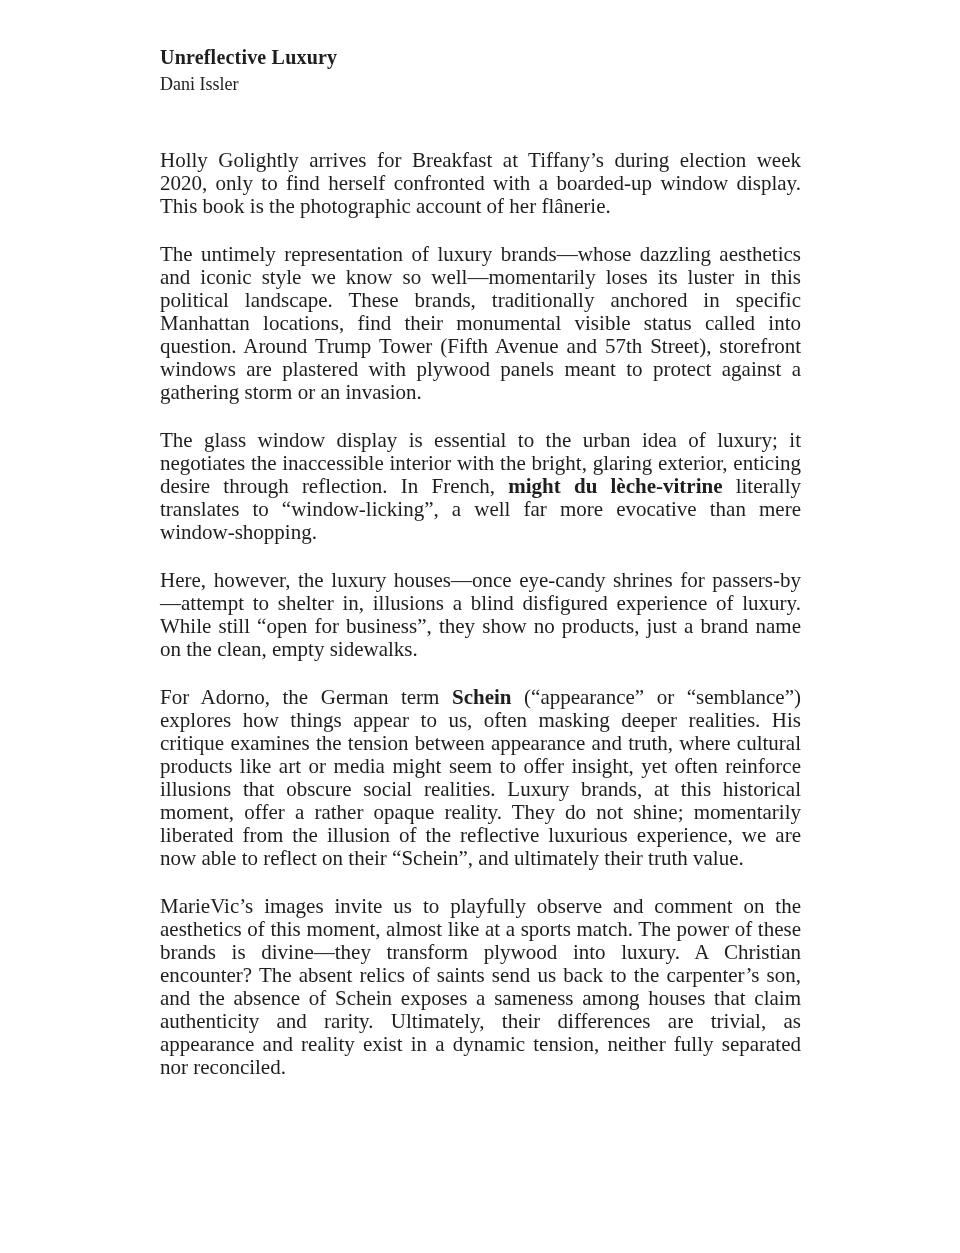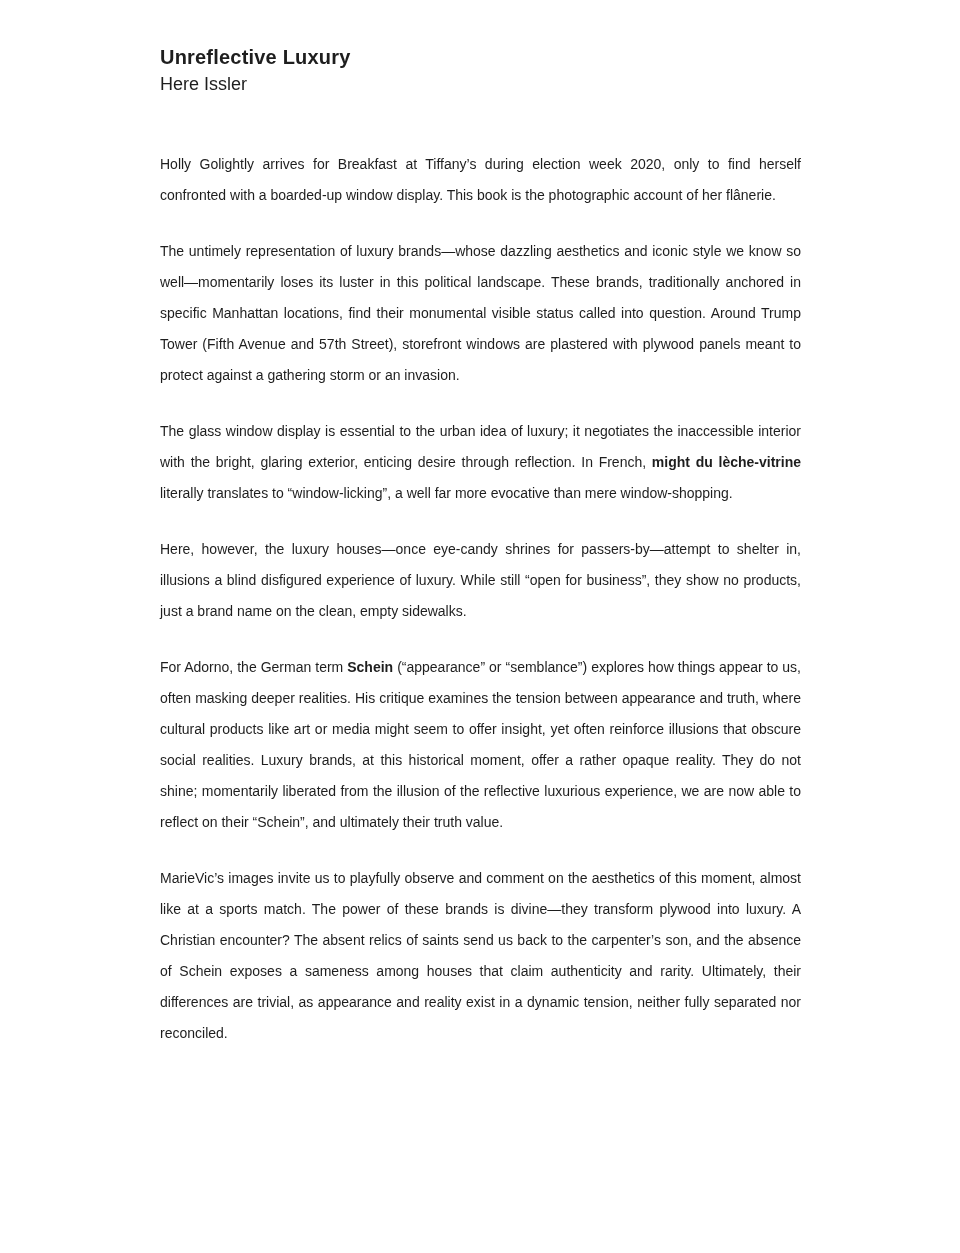--- a/index.html
+++ b/index.html
@@ -6,21 +6,21 @@
     margin: 0;
     padding: 0;
     background: #ffffff;
   }
   .page {
     position: relative;
     width: 888px;
     height: 1253px;
     background: var(--bg-color, #ffffff);
     overflow: hidden;
-    font-family: Liberation Sans, sans-serif;
+    font-family: Liberation Serif, serif;
     color: var(--text-color, #1e1e1e);
   }
   .content {
     position: absolute;
     left: 160px;
     top: 44px;
     width: 641px;
   }
   .doc-title {
     margin: 0;
@@ -33,36 +33,36 @@
     margin: 0;
     font-size: 18px;
     line-height: 26px;
     font-weight: normal;
   }
   .paragraphs {
     margin-top: 52px;
   }
   .paragraphs p {
     margin: 0 0 25px 0;
-    font-size: 14px;
-    line-height: 31px;
+    font-size: 21px;
+    line-height: 23px;
     text-align: justify;
     text-justify: inter-word;
   }
   .paragraphs p b {
     font-weight: bold;
   }
 </style>
 </head>
 <body>
 
 <div class="page">
   <div class="content">
     <h1 class="doc-title">Unreflective Luxury</h1>
-    <div class="doc-author">Here Issler</div>
+    <div class="doc-author">Dani Issler</div>
     <div class="paragraphs">
         <p><span>Holly Golightly arrives for Breakfast at Tiffany’s during election week 2020, only to find herself confronted with a boarded-up window display. This book is the photographic account of her flânerie.</span></p>
         <p><span>The untimely representation of luxury brands—whose dazzling aesthetics and iconic style we know so well—momentarily loses its luster in this political landscape. These brands, traditionally anchored in specific Manhattan locations, find their monumental visible status called into question. Around Trump Tower (Fifth Avenue and 57th Street), storefront windows are plastered with plywood panels meant to protect against a gathering storm or an invasion.</span></p>
         <p><span>The glass window display is essential to the urban idea of luxury; it negotiates the inaccessible interior with the bright, glaring exterior, enticing desire through reflection. In French, </span><b>might du lèche-vitrine</b><span> literally translates to “window-licking”, a well far more evocative than mere window-shopping.</span></p>
         <p><span>Here, however, the luxury houses—once eye-candy shrines for passers-by—attempt to shelter in, illusions a blind disfigured experience of luxury. While still “open for business”, they show no products, just a brand name on the clean, empty sidewalks.</span></p>
         <p><span>For Adorno, the German term </span><b>Schein</b><span> (“appearance” or “semblance”) explores how things appear to us, often masking deeper realities. His critique examines the tension between appearance and truth, where cultural products like art or media might seem to offer insight, yet often reinforce illusions that obscure social realities. Luxury brands, at this historical moment, offer a rather opaque reality. They do not shine; momentarily liberated from the illusion of the reflective luxurious experience, we are now able to reflect on their “Schein”, and ultimately their truth value.</span></p>
         <p><span>MarieVic’s images invite us to playfully observe and comment on the aesthetics of this moment, almost like at a sports match. The power of these brands is divine—they transform plywood into luxury. A Christian encounter? The absent relics of saints send us back to the carpenter’s son, and the absence of Schein exposes a sameness among houses that claim authenticity and rarity. Ultimately, their differences are trivial, as appearance and reality exist in a dynamic tension, neither fully separated nor reconciled.</span></p>
       </div>
   </div>
 </div>

